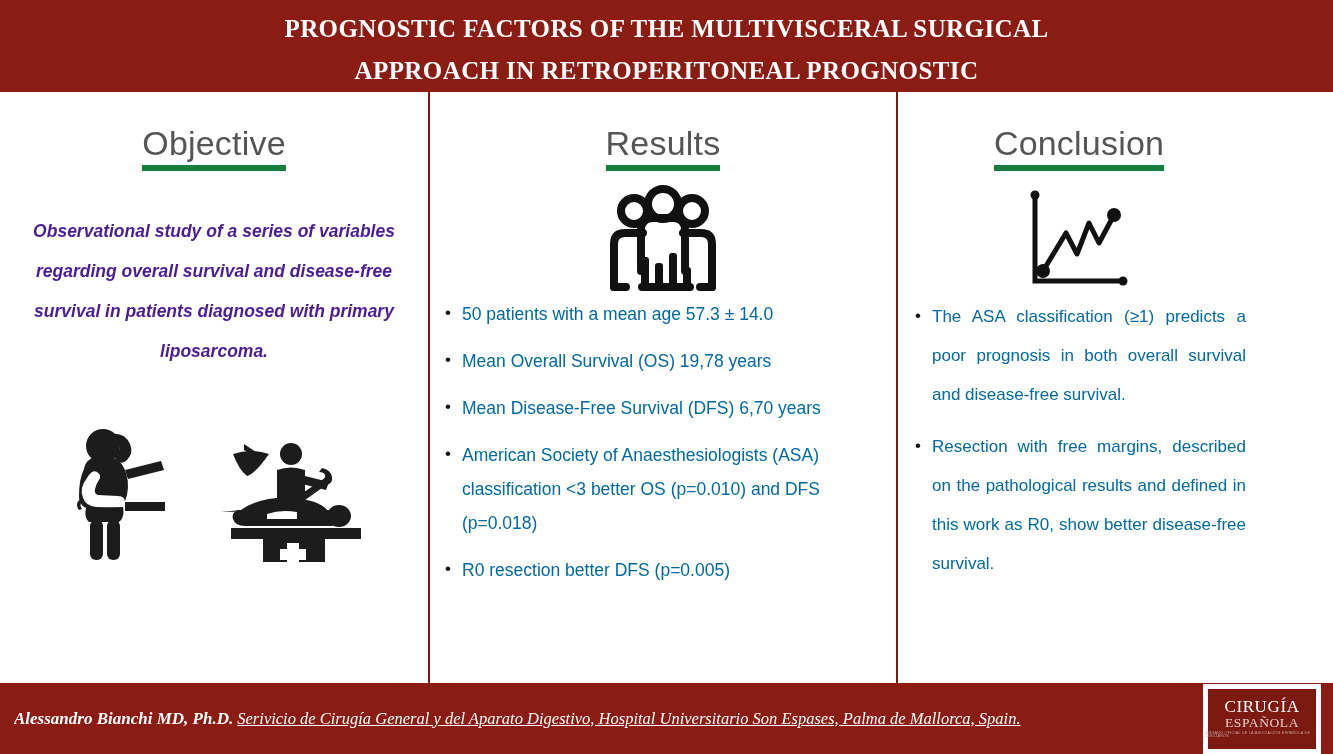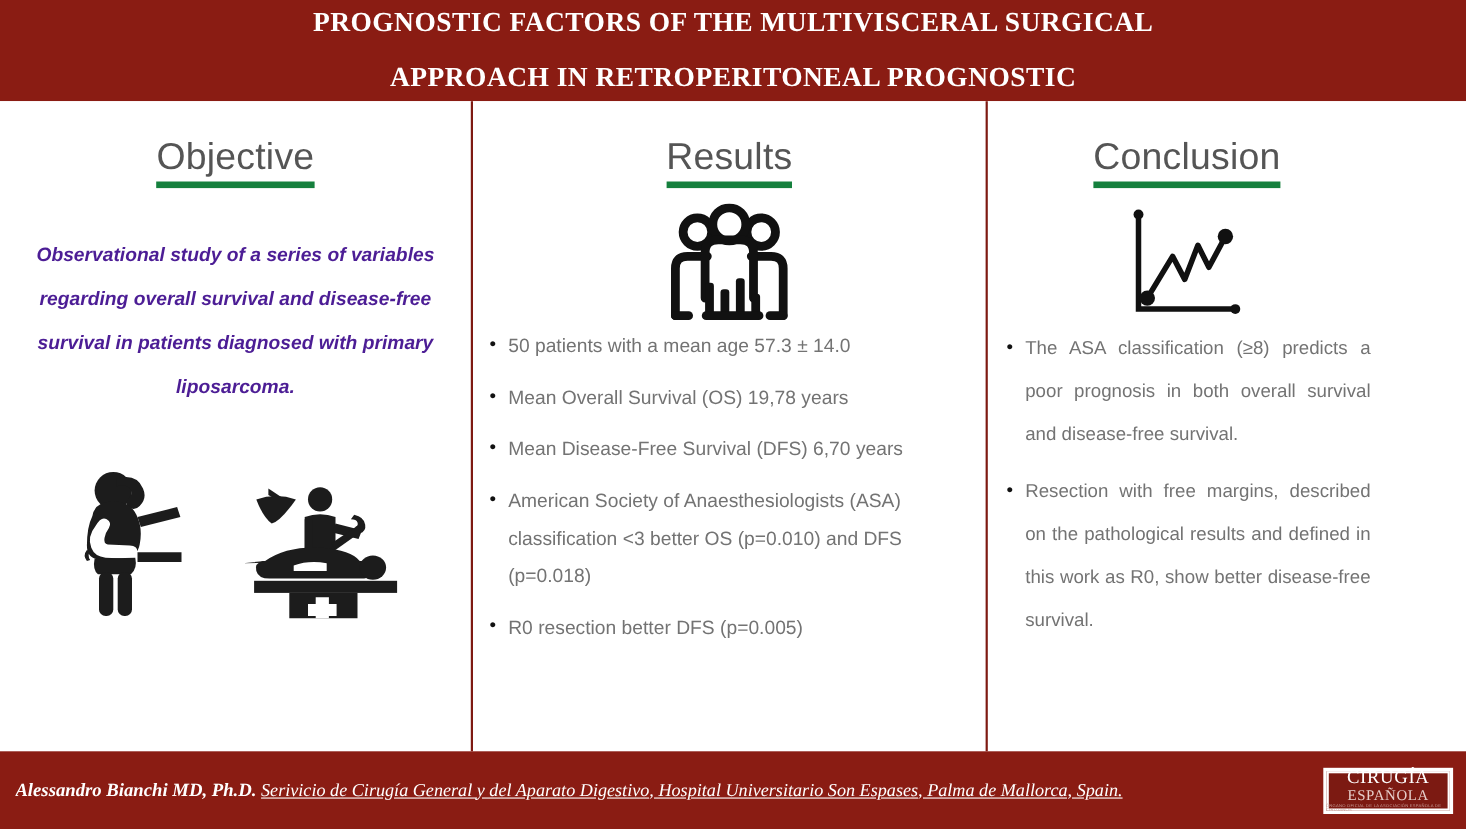--- a/index.html
+++ b/index.html
@@ -24,21 +24,21 @@
     flex-direction: column;
   }
 
   
   .header-band {
     height: 92px;
     background: #8a1c13;
     display: flex;
     flex-direction: column;
     align-items: center;
-    justify-content: space-between;
+    justify-content: flex-end;
     flex: 0 0 92px;
   }
   .header-line {
     color: #ffffff;
     font-family: "Liberation Serif", serif;
     font-weight: bold;
     font-size: 25px;
     letter-spacing: 0.4px;
     line-height: 42px;
     text-align: center;
@@ -105,21 +105,21 @@
     margin-top: 22px;
   }
   ul.bullets {
     list-style: none;
     margin: 0;
     padding: 0;
   }
   ul.bullets li {
     position: relative;
     padding-left: 20px;
-    color: #737373;
+    color: #0369a1;
     margin-bottom: 13px;
   }
   ul.bullets li::before {
     content: "\2022";
     position: absolute;
     left: 3px;
     top: -1px;
     font-size: 17px;
     line-height: inherit;
     color: #111111;
@@ -163,21 +163,21 @@
   }
   .footer-author {
     font-weight: bold;
     font-style: italic;
     font-size: 17px;
   }
   .footer-affil { font-style: italic; text-decoration: underline; }
 
   .journal-logo {
     width: 118px;
-    height: 42px;
+    height: 70px;
     background: #ffffff;
     padding: 3px;
     box-sizing: border-box;
     flex: 0 0 auto;
   }
   .journal-logo-inner {
     width: 100%;
     height: 100%;
     background: #7c1a12;
     border: 2px solid #ffffff;
@@ -345,21 +345,21 @@
               <circle cx="16" cy="10" r="4.5"></circle>
               <circle cx="104" cy="96" r="4.5"></circle>
               <circle cx="24" cy="86" r="7"></circle>
               <circle cx="95" cy="30" r="7"></circle>
             </g>
           </svg>
         </span>
       </div>
 
       <ul class="bullets conclusion-bullets">
-        <li>The ASA classification (≥8) predicts a poor prognosis in both overall survival and disease-free survival.</li>
+        <li>The ASA classification (≥1) predicts a poor prognosis in both overall survival and disease-free survival.</li>
         <li>Resection with free margins, described on the pathological results and defined in this work as R0, show better disease-free survival.</li>
       </ul>
     </div>
 
   </div>
 
   <div class="footer-band">
     <div class="footer-text">
       <span class="footer-author">Alessandro Bianchi MD, Ph.D.</span>
       <span class="footer-affil">Serivicio de Cirugía General y del Aparato Digestivo, Hospital Universitario Son Espases, Palma de Mallorca, Spain.</span>

